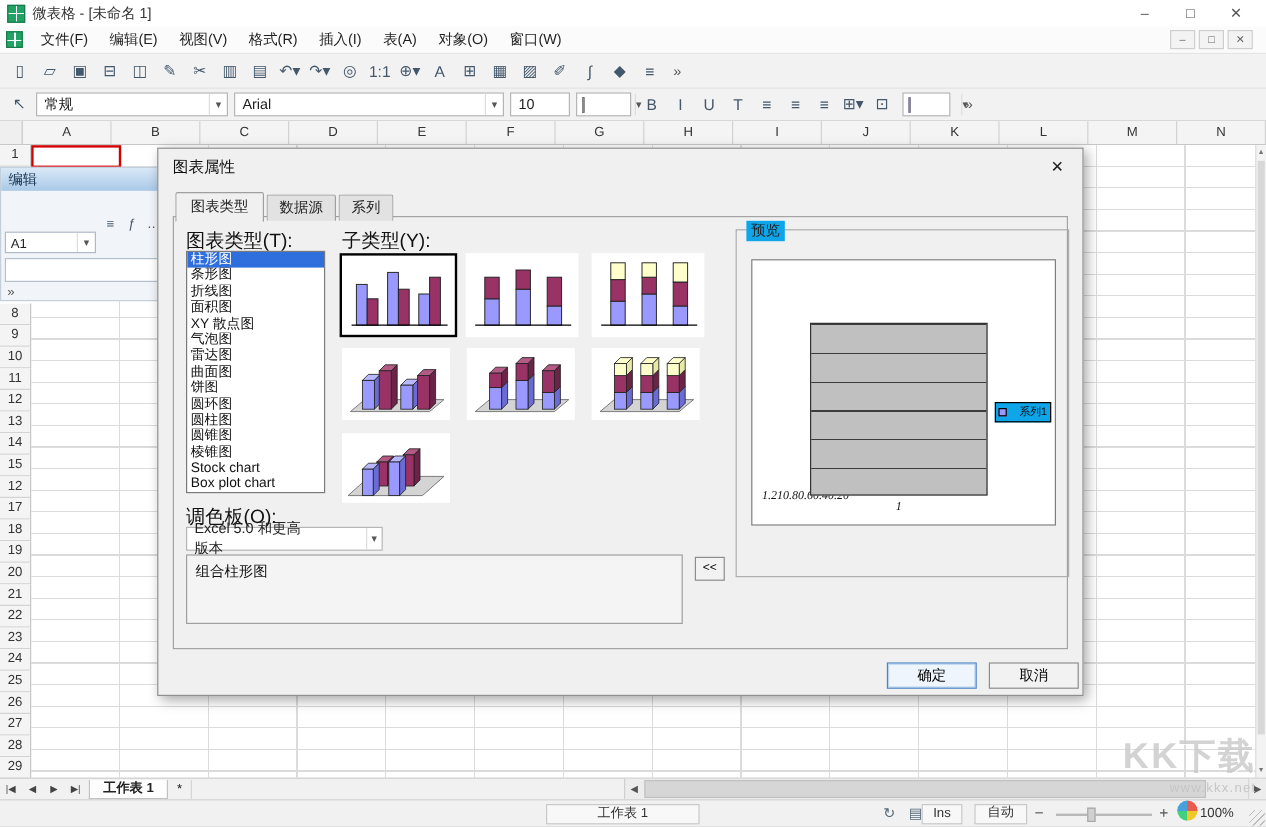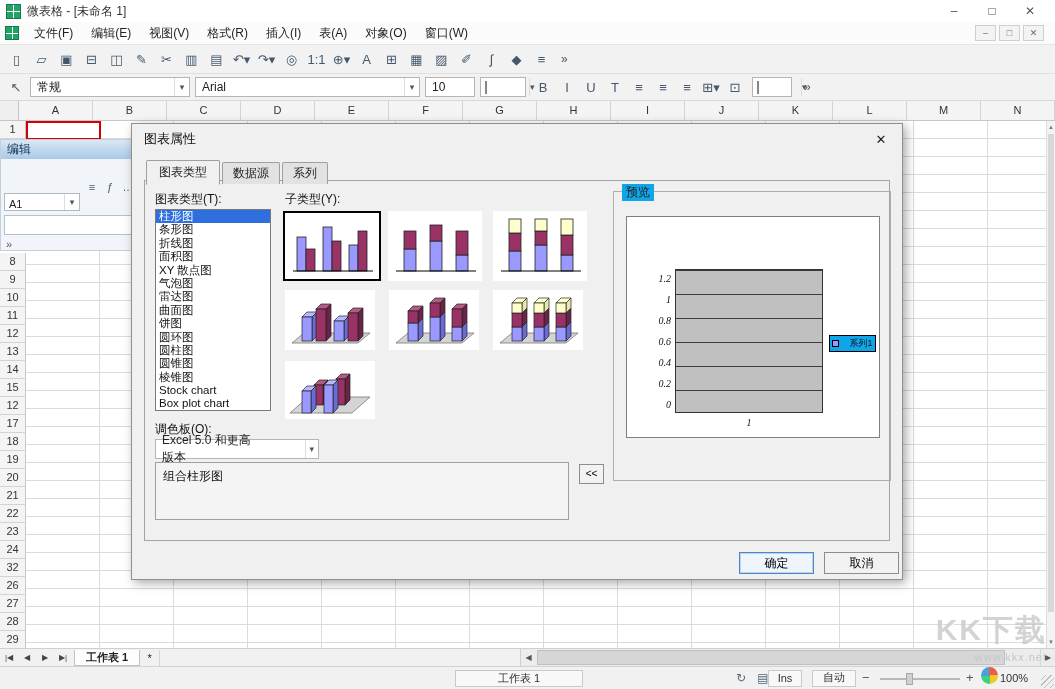--- a/index.html
+++ b/index.html
@@ -104,42 +104,42 @@
   .dlg-title { font-size:13px; color:#111; }
   .dlg-close { margin-left:auto; width:18px; height:18px; display:flex; align-items:center;
     justify-content:center; font-size:13px; color:#222; }
   .dlg-tabs { position:absolute; left:14px; top:35px; display:flex; align-items:flex-end; z-index:2; }
   .dlg-tab { padding:2px 10px 2px; background:#e2e2e2; border:1px solid #9f9f9f; border-bottom:none;
     margin-right:2px; font-size:12px; border-radius:2px 2px 0 0; }
   .dlg-tab.selected { background:#f0f0f0; padding:3px 12px 3px; position:relative; top:1px;
     border-bottom:1px solid #f0f0f0; }
   .dlg-panel { position:absolute; left:12px; top:56px; width:746px; height:361px;
     border:1px solid #a3a3a3; background:#f0f0f0; }
-  .lbl { position:absolute; font-size:12px; color:#111; white-space:nowrap; }
+  .lbl { position:absolute; font-size:16px; color:#111; white-space:nowrap; }
 
   .listbox { position:absolute; left:10px; top:28px; width:116px; height:202px;
     background:#fff; border:1px solid #7a7a7a; overflow:hidden; }
   .lb-item { height:13.4px; line-height:13.4px; font-size:11.5px; padding-left:3px;
     white-space:nowrap; overflow:hidden; color:#111; }
   .lb-item.selected { background:#2f6fdd; color:#fff; }
 
   .thumb { position:absolute; background:#fff; display:flex; align-items:center; justify-content:center; }
   .thumb.selected { border:2px solid #000; }
   .thumb svg { display:block; }
 
   .groupbox { position:absolute; left:468px; top:10px; width:278px; height:290px;
     border:1px solid #aeaeae; }
   .group-label { position:absolute; top:-8px; left:8px; background:#0ea5e9; padding:0 4px; font-size:12px; }
   .preview-frame { position:absolute; left:12px; top:24px; width:254px; height:222px;
     background:#fff; border:1px solid #7f7f7f; }
   .plot { position:absolute; left:48px; top:52px; width:148px; height:144px;
     background:#c0c0c0; border:1px solid #333;
     background-image:repeating-linear-gradient(to bottom, #3c3c3c 0 1px, transparent 1px 24px); }
   .ylabels { position:absolute; left:8px; top:46px; width:36px; height:156px;
-    display:flex; flex-direction:column; justify-content:center; align-items:flex-end;gap:10px; }
+    display:flex; flex-direction:row; justify-content:space-between; align-items:flex-end; }
   .ytick { font-family:"Liberation Serif","DejaVu Serif",serif; font-style:italic; font-size:10px; color:#111; }
   .xlabel { position:absolute; left:48px; top:200px; width:148px; text-align:center;
     font-family:"Liberation Serif","DejaVu Serif",serif; font-style:italic; font-size:10px; color:#111; }
   .legend { position:absolute; left:202px; top:118px; width:47px; height:17px; background:#0ea5e9;
     border:1px solid #000; display:flex; align-items:center; justify-content:center; gap:10px; }
   .legend-marker { width:7px; height:7px; background:#9999ff; border:1px solid #000; }
   .legend-text { font-size:9px; color:#111; }
 
   .palette-combo { position:absolute; left:10px; top:258px; width:164px; }
   .desc-box { position:absolute; left:10px; top:281px; width:414px; height:58px;
@@ -335,21 +335,21 @@
         <div class="rowh-item">15</div>
         <div class="rowh-item">12</div>
         <div class="rowh-item">17</div>
         <div class="rowh-item">18</div>
         <div class="rowh-item">19</div>
         <div class="rowh-item">20</div>
         <div class="rowh-item">21</div>
         <div class="rowh-item">22</div>
         <div class="rowh-item">23</div>
         <div class="rowh-item">24</div>
-        <div class="rowh-item">32</div>
+        <div class="rowh-item">25</div>
         <div class="rowh-item">26</div>
         <div class="rowh-item">27</div>
         <div class="rowh-item">28</div>
         <div class="rowh-item">29</div>
       </div>
 
     <div class="editpanel">
       <div class="ep-header">编辑</div>
       <div class="ep-row">
         <div class="ep-combo">

